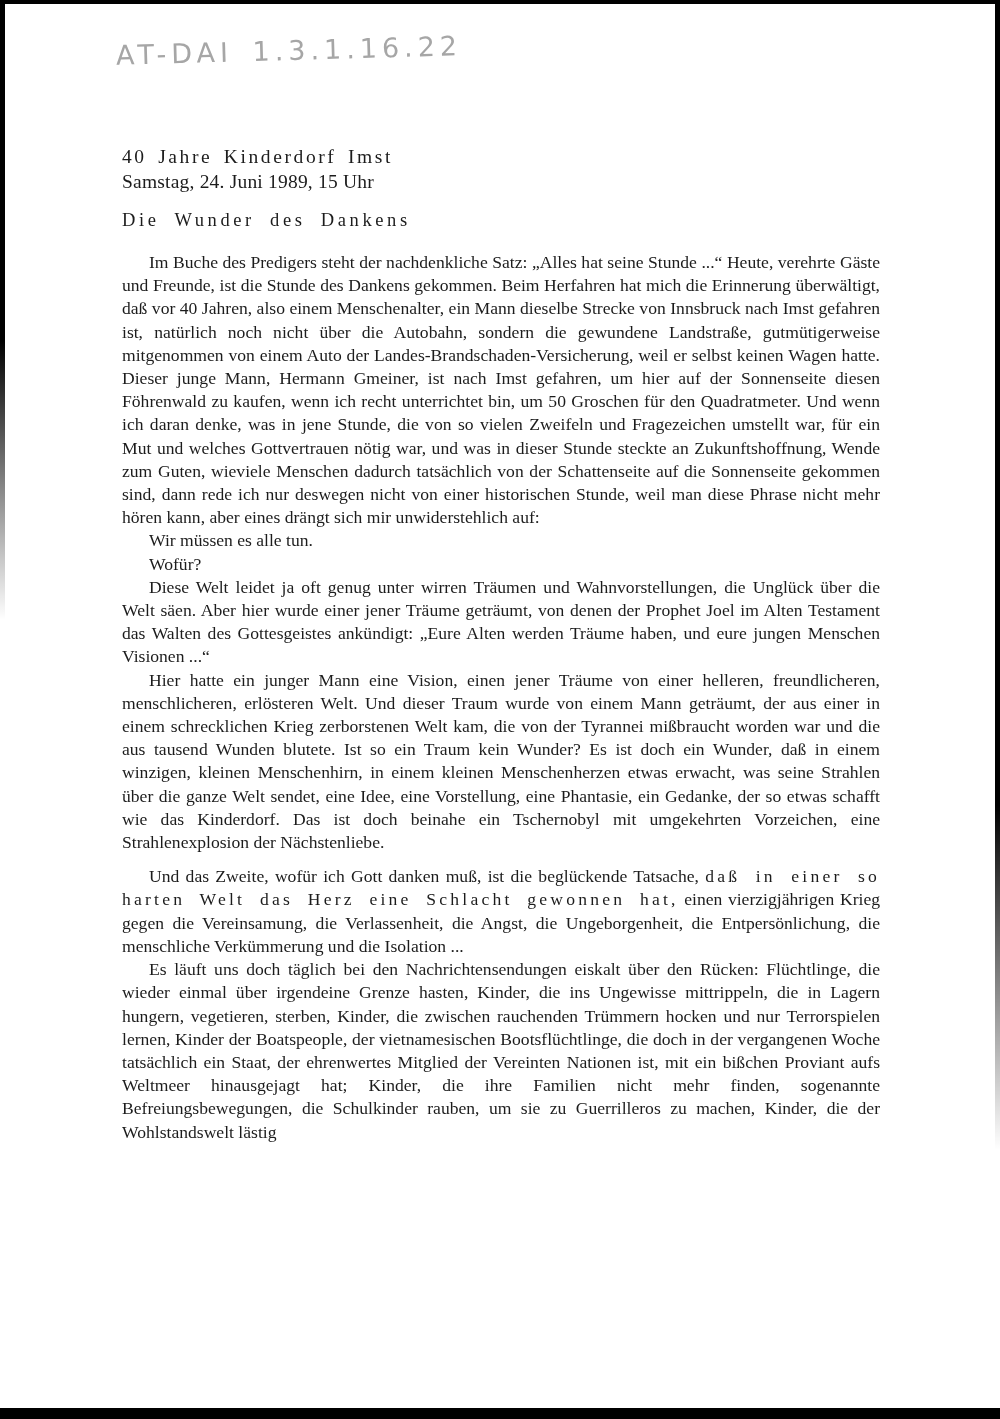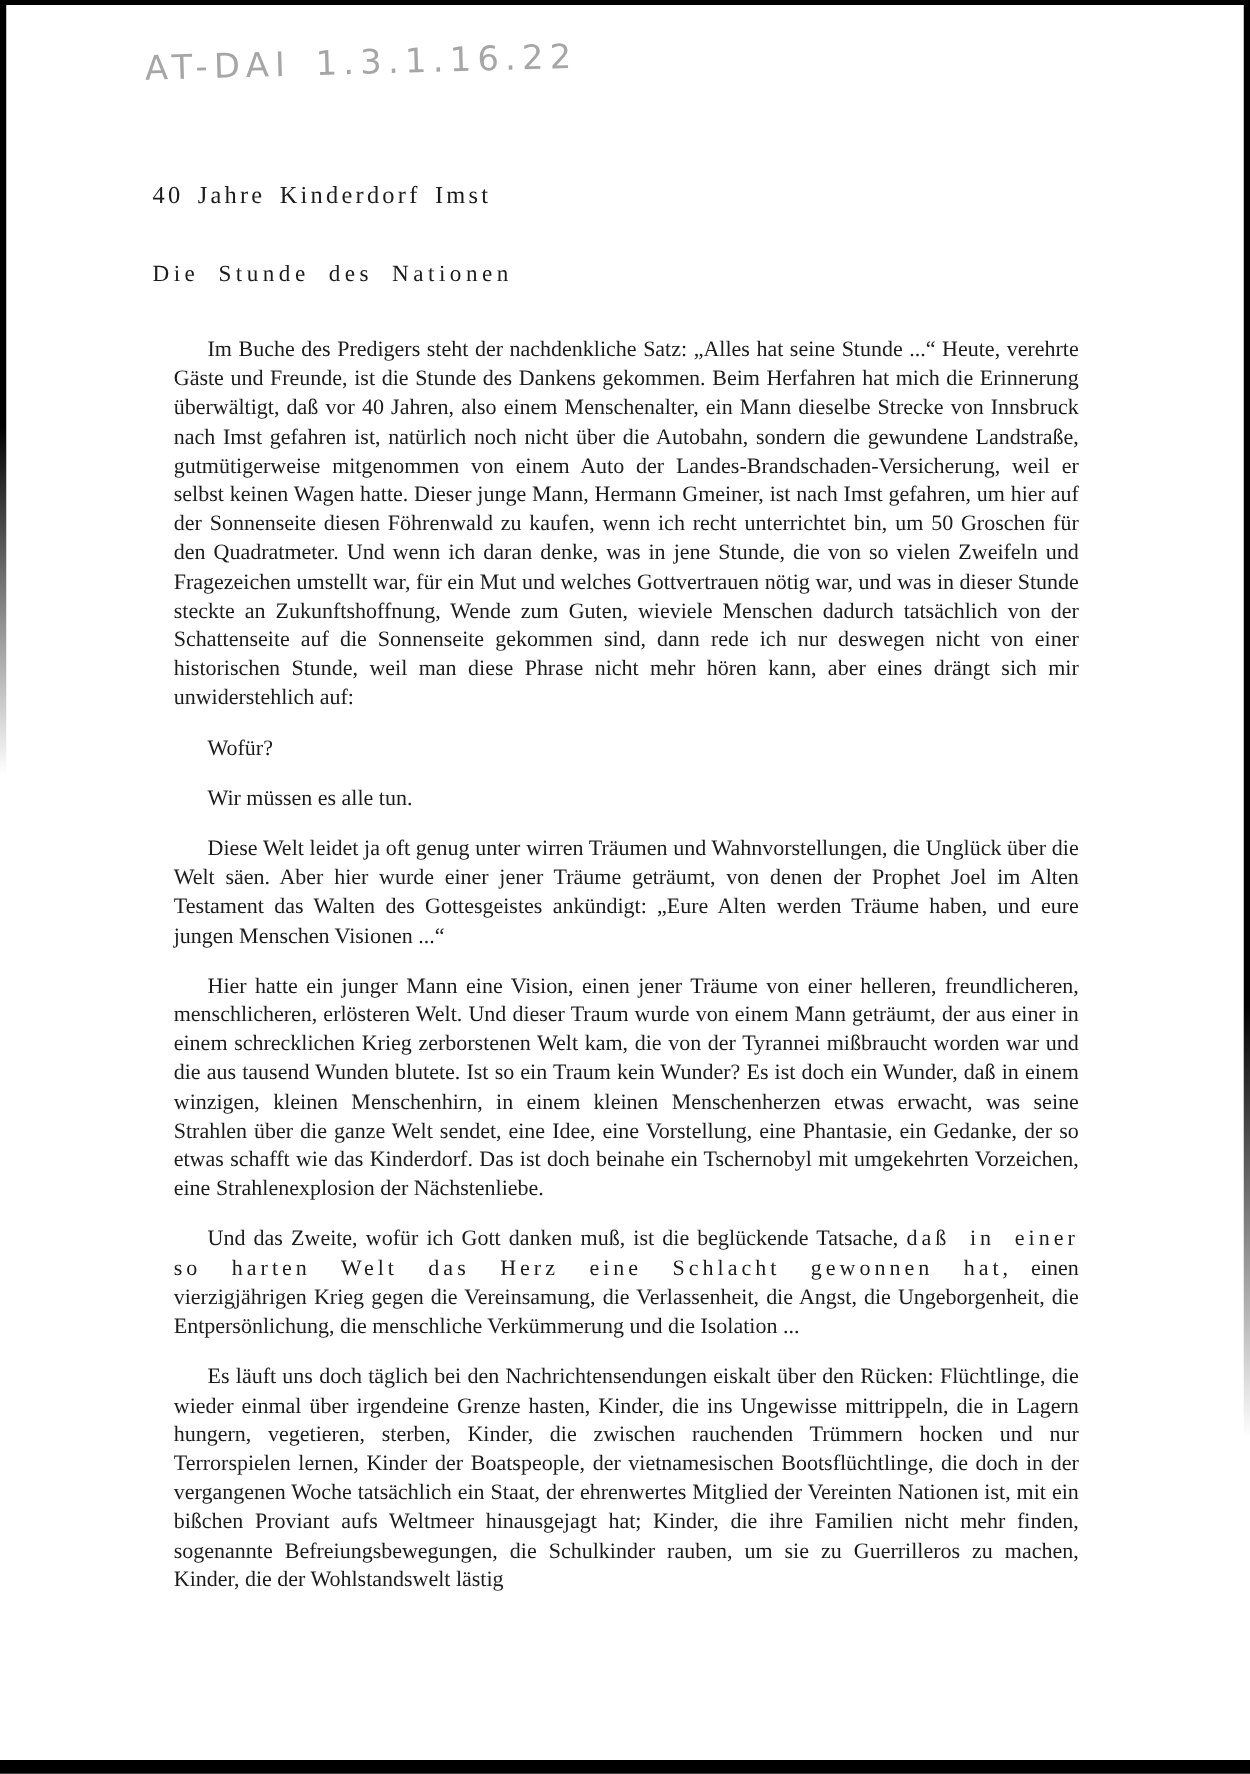--- a/index.html
+++ b/index.html
@@ -42,45 +42,46 @@
   .doc-heading{
     position:absolute;top:210px;left:0;
     font-size:18.5px;letter-spacing:3.6px;word-spacing:7px;
   }
 
   .body-text{
     position:absolute;top:251px;left:0;width:758px;
     font-size:17.6px;line-height:23.2px;
     text-align:justify;
   }
-  .para{margin:17px;text-indent:27px;}
+  .para{margin:0;text-indent:27px;}
   .para.gap{margin-top:11px;}
   .gesperrt{letter-spacing:3.2px;word-spacing:6px;}
 </style>
 </head>
 <body>
 
 <div class="edge-top"></div>
 <div class="edge-left"></div>
 <div class="edge-right"></div>
 <div class="edge-bottom"></div>
 
 <div class="content">
 
   <div class="annotation">AT-DAI 1.3.1.16.22</div>
 
   <div class="doc-header">
     <div class="doc-title">40 Jahre Kinderdorf Imst</div>
+    <div class="doc-date">Samstag, 24. Juni 1989, 15 Uhr</div>
   </div>
 
-  <div class="doc-heading">Die Stunde des Nationen</div>
+  <div class="doc-heading">Die Wunder des Dankens</div>
 
   <div class="body-text">
       <p class="para"><span>Im Buche des Predigers steht der nachdenkliche Satz: „Alles hat seine Stunde ...“ Heute, verehrte Gäste und Freunde, ist die Stunde des Dankens gekommen. Beim Herfahren hat mich die Erinnerung überwältigt, daß vor 40 Jahren, also einem Menschenalter, ein Mann dieselbe Strecke von Innsbruck nach Imst gefahren ist, natürlich noch nicht über die Autobahn, sondern die gewundene Landstraße, gutmütigerweise mitgenommen von einem Auto der Landes-Brandschaden-Versicherung, weil er selbst keinen Wagen hatte. Dieser junge Mann, Hermann Gmeiner, ist nach Imst gefahren, um hier auf der Sonnenseite diesen Föhrenwald zu kaufen, wenn ich recht unterrichtet bin, um 50 Groschen für den Quadratmeter. Und wenn ich daran denke, was in jene Stunde, die von so vielen Zweifeln und Fragezeichen umstellt war, für ein Mut und welches Gottvertrauen nötig war, und was in dieser Stunde steckte an Zukunftshoffnung, Wende zum Guten, wieviele Menschen dadurch tatsächlich von der Schattenseite auf die Sonnenseite gekommen sind, dann rede ich nur deswegen nicht von einer historischen Stunde, weil man diese Phrase nicht mehr hören kann, aber eines drängt sich mir unwiderstehlich auf:</span></p>
+      <p class="para"><span>Wir müssen es alle tun.</span></p>
       <p class="para"><span>Wofür?</span></p>
-      <p class="para"><span>Wir müssen es alle tun.</span></p>
       <p class="para"><span>Diese Welt leidet ja oft genug unter wirren Träumen und Wahnvorstellungen, die Unglück über die Welt säen. Aber hier wurde einer jener Träume geträumt, von denen der Prophet Joel im Alten Testament das Walten des Gottesgeistes ankündigt: „Eure Alten werden Träume haben, und eure jungen Menschen Visionen ...“</span></p>
       <p class="para"><span>Hier hatte ein junger Mann eine Vision, einen jener Träume von einer helleren, freundlicheren, menschlicheren, erlösteren Welt. Und dieser Traum wurde von einem Mann geträumt, der aus einer in einem schrecklichen Krieg zerborstenen Welt kam, die von der Tyrannei mißbraucht worden war und die aus tausend Wunden blutete. Ist so ein Traum kein Wunder? Es ist doch ein Wunder, daß in einem winzigen, kleinen Menschenhirn, in einem kleinen Menschenherzen etwas erwacht, was seine Strahlen über die ganze Welt sendet, eine Idee, eine Vorstellung, eine Phantasie, ein Gedanke, der so etwas schafft wie das Kinderdorf. Das ist doch beinahe ein Tschernobyl mit umgekehrten Vorzeichen, eine Strahlenexplosion der Nächstenliebe.</span></p>
       <p class="para gap"><span>Und das Zweite, wofür ich Gott danken muß, ist die beglückende Tatsache, </span><span class="gesperrt">daß in einer so harten Welt das Herz eine Schlacht gewonnen hat,</span><span> einen vierzigjährigen Krieg gegen die Vereinsamung, die Verlassenheit, die Angst, die Ungeborgenheit, die Entpersönlichung, die menschliche Verkümmerung und die Isolation ...</span></p>
       <p class="para"><span>Es läuft uns doch täglich bei den Nachrichtensendungen eiskalt über den Rücken: Flüchtlinge, die wieder einmal über irgendeine Grenze hasten, Kinder, die ins Ungewisse mittrippeln, die in Lagern hungern, vegetieren, sterben, Kinder, die zwischen rauchenden Trümmern hocken und nur Terrorspielen lernen, Kinder der Boatspeople, der vietnamesischen Bootsflüchtlinge, die doch in der vergangenen Woche tatsächlich ein Staat, der ehrenwertes Mitglied der Vereinten Nationen ist, mit ein bißchen Proviant aufs Weltmeer hinausgejagt hat; Kinder, die ihre Familien nicht mehr finden, sogenannte Befreiungsbewegungen, die Schulkinder rauben, um sie zu Guerrilleros zu machen, Kinder, die der Wohlstandswelt lästig</span></p>
     </div>
 
 </div>
 
 </body></html>

